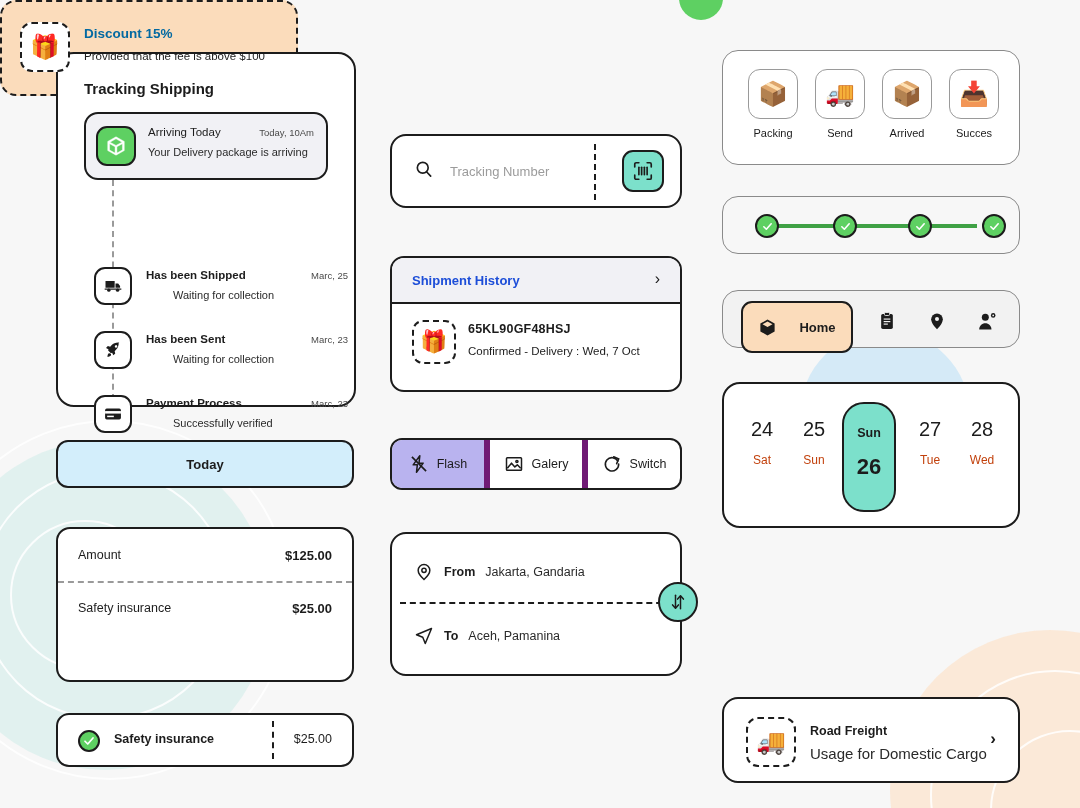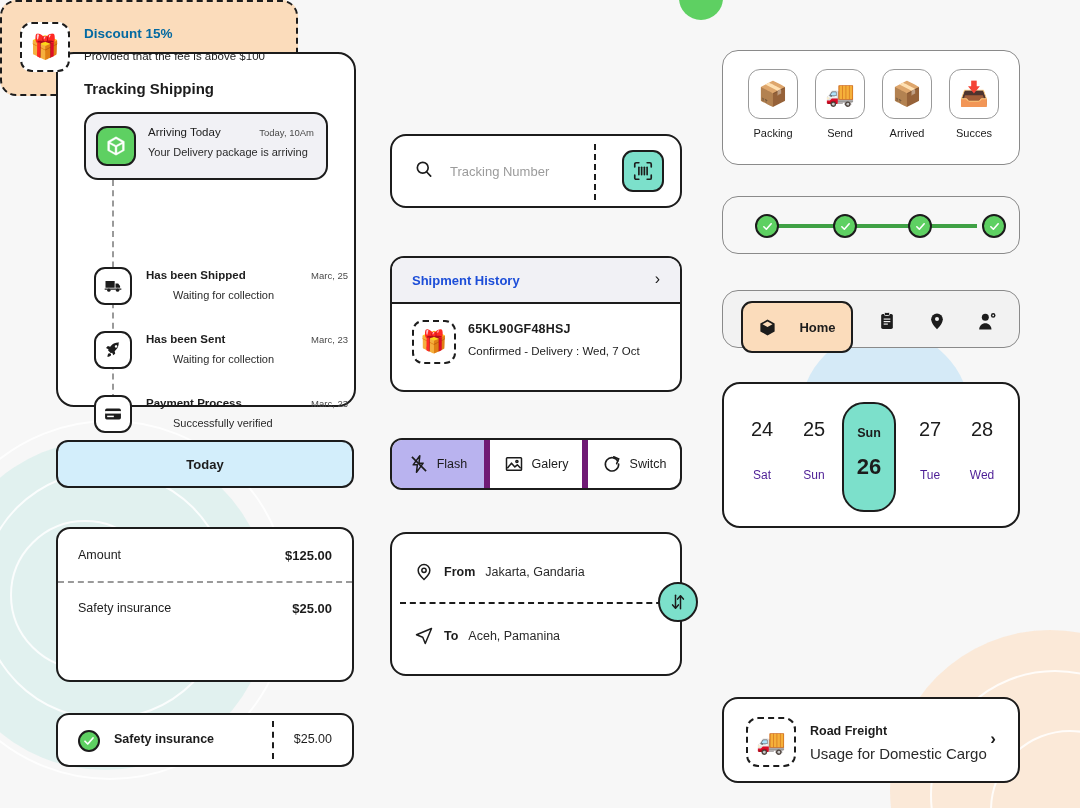--- a/index.html
+++ b/index.html
@@ -185,21 +185,21 @@
     position:absolute; left: 18px; top: 10px; width: 112px; height: 52px; border-radius: 11px;
     background:#fbdcbb; border:2px solid #1c1c1c; display:flex; align-items:center; justify-content:center; gap: 22px;
     font-size: 13px; font-weight: 700; color:#1c1c1c;
   }
   .navicon { position:absolute; top: 18px; width: 24px; height:24px; display:flex; align-items:center; justify-content:center; }
 
   
   #date-card { left: 722px; top: 382px; width: 298px; height: 146px; border-radius: 18px; }
   .dcell { position:absolute; top: 34px; width: 48px; text-align:center; }
   .dcell .num { font-size: 20px; color:#1c1c1c; }
-  .dcell .day { margin-top: 27px; font-size: 12px; color:#4c1d95; }
+  .dcell .day { margin-top: 12px; font-size: 12px; color:#c2410c; }
   #date-active {
     position:absolute; left: 118px; top: 18px; width: 54px; height: 110px; border-radius: 22px;
     background:#7ce0cb; border: 2px solid #1c1c1c; text-align:center;
   }
   #date-active .day { margin-top: 22px; font-size: 12.5px; font-weight:700; color:#1c1c1c; }
   #date-active .num { margin-top: 14px; font-size: 22px; font-weight:700; color:#1c1c1c; }
 
   
   #discount-card {
     left: 722px; top: 565px; width: 298px; height: 96px; border-radius: 16px;

